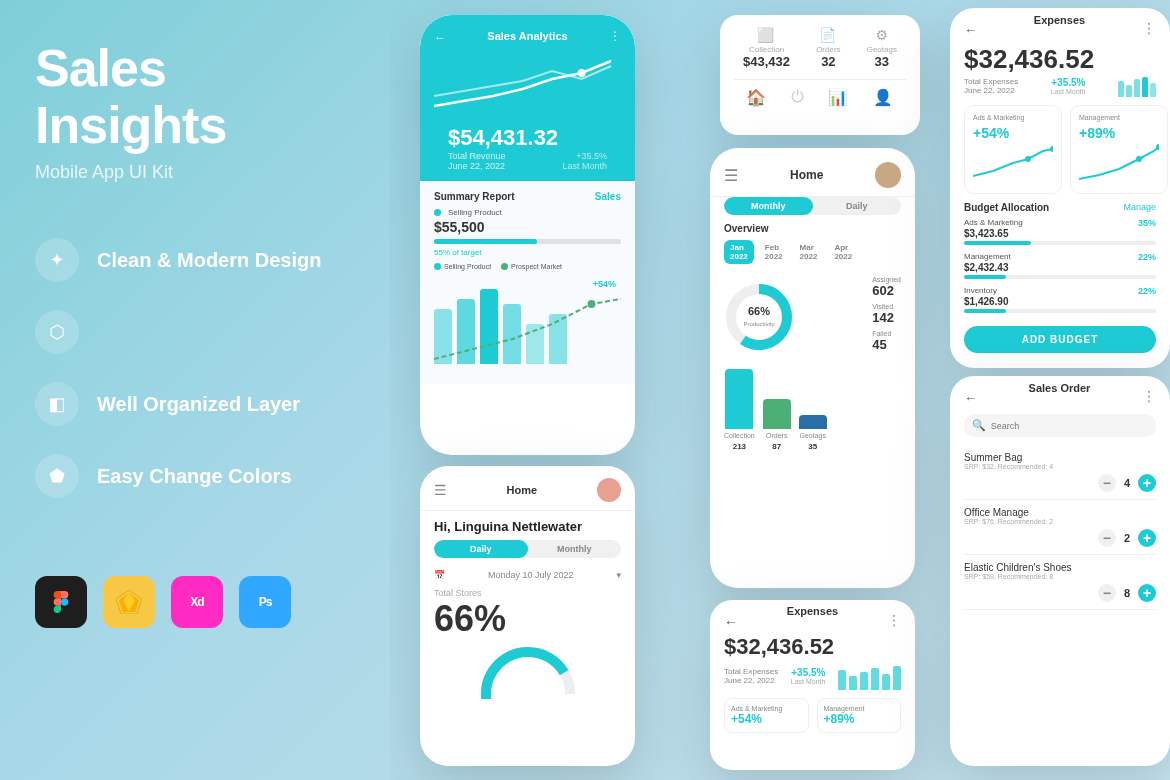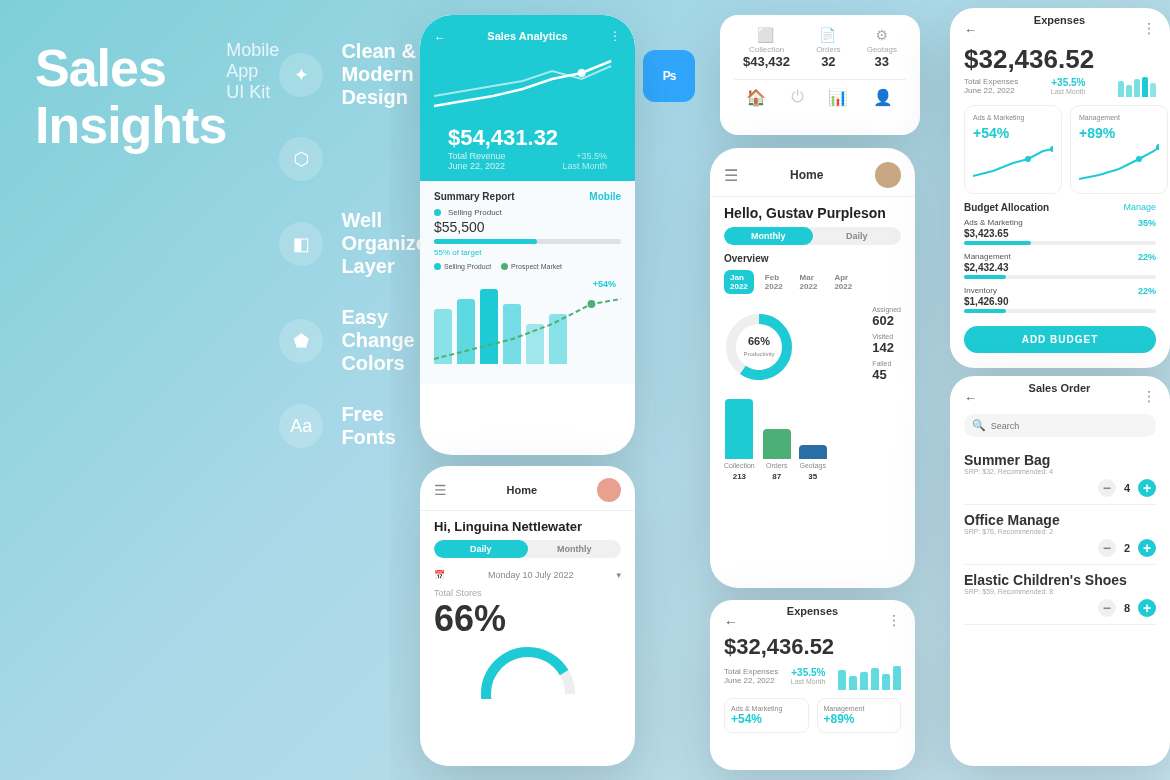--- a/index.html
+++ b/index.html
@@ -13,21 +13,21 @@
     }
 
     
     .left-panel {
       position: absolute;
       left: 0; top: 0;
       width: 380px;
       height: 780px;
       padding: 40px 35px;
       display: flex;
-      flex-direction: row;
+      flex-direction: column;
       justify-content: flex-start;
     }
     .main-title {
       font-size: 52px;
       font-weight: 800;
       color: #fff;
       line-height: 1.1;
       margin-bottom: 8px;
       letter-spacing: -1px;
     }
@@ -150,21 +150,21 @@
       display: flex;
       justify-content: space-between;
       font-size: 10px;
       font-weight: 600;
       color: #333;
       margin-bottom: 6px;
     }
     .phone-main .summary-header span:last-child { color: #1ecad3; }
     .selling-dot { width: 7px; height: 7px; border-radius: 50%; background: #1ecad3; display: inline-block; margin-right: 3px; }
     .selling-label { font-size: 8px; color: #555; }
-    .selling-amount { font-size: 14px; font-weight: 400; color: #333; }
+    .selling-amount { font-size: 14px; font-weight: 700; color: #333; }
     .progress-bar-wrap { height: 5px; background: #e0e0e0; border-radius: 3px; margin: 4px 0; }
     .progress-bar-fill { height: 5px; background: #1ecad3; border-radius: 3px; width: 55%; }
     .progress-text { font-size: 8px; color: #1ecad3; }
 
     
     .phone-stats {
       right: 250px;
       top: 15px;
       width: 200px;
       height: 120px;
@@ -333,21 +333,21 @@
       background: #f5f5f5;
       border-radius: 10px;
       padding: 5px 8px;
       margin: 10px 0 8px;
       gap: 5px;
     }
     .so-search input {
       border: none; background: transparent; font-size: 9px; color: #888; outline: none; width: 100%;
     }
     .so-item { border-bottom: 1px solid #f0f0f0; padding: 7px 0; }
-    .so-item-name { font-size: 14px; font-weight: 700; color: #333; }
+    .so-item-name { font-size: 10px; font-weight: 400; color: #333; }
     .so-item-sub { font-size: 7px; color: #aaa; margin-bottom: 4px; }
     .so-qty-row { display: flex; justify-content: flex-end; align-items: center; gap: 8px; }
     .so-qty-btn {
       width: 18px; height: 18px; border-radius: 50%;
       display: flex; align-items: center; justify-content: center;
       font-size: 14px; font-weight: 700;
       cursor: pointer; border: none;
     }
     .so-qty-minus { background: #f0f0f0; color: #888; }
     .so-qty-plus { background: #1ecad3; color: #fff; }
@@ -371,24 +371,20 @@
     <li class="feature-item">
       <div class="feature-icon">⬡</div>
     </li>
     <li class="feature-item">
       <div class="feature-icon">◧</div>
       <span class="feature-label">Well Organized Layer</span>
     </li>
     <li class="feature-item">
       <div class="feature-icon">⬟</div>
       <span class="feature-label">Easy Change Colors</span>
-    </li>
-    <li class="feature-item">
-      <div class="feature-icon">Aa</div>
-      <span class="feature-label">Free Fonts</span>
     </li>
   </ul>
 
   <div class="tool-icons">
     <div class="tool-icon tool-figma">
       <svg width="22" height="22" viewBox="0 0 38 57">
           <path d="M19 28.5a9.5 9.5 0 1 1 19 0 9.5 9.5 0 0 1-19 0z" fill="#1ABCFE"></path>
           <path d="M0 47.5A9.5 9.5 0 0 1 9.5 38H19v9.5a9.5 9.5 0 0 1-19 0z" fill="#0ACF83"></path>
           <path d="M19 0v19h9.5a9.5 9.5 0 0 0 0-19H19z" fill="#FF7262"></path>
           <path d="M0 9.5A9.5 9.5 0 0 0 9.5 19H19V0H9.5A9.5 9.5 0 0 0 0 9.5z" fill="#F24E1E"></path>
@@ -432,21 +428,21 @@
           <div style="text-align:right;">
             <div class="revenue-change">+35.5%</div>
             <div class="revenue-change">Last Month</div>
           </div>
         </div>
       </div>
     </div>
     <div class="summary-section">
       <div class="summary-header">
         <span>Summary Report</span>
-        <span>Mobile</span>
+        <span>Sales</span>
       </div>
       <div style="display:flex;align-items:center;gap:4px;margin-bottom:2px;">
         <span class="selling-dot"></span>
         <span class="selling-label">Selling Product</span>
       </div>
       <div class="selling-amount">$55,500</div>
       <div class="progress-bar-wrap">
         <div class="progress-bar-fill"></div>
       </div>
       <div class="progress-text">55% of target</div>
@@ -507,21 +503,20 @@
       <span class="inactive">👤</span>
     </div>
   </div>
 
   <div class="phone phone-home">
     <div class="home-header">
       <span style="font-size:16px;color:#888;">☰</span>
       <span class="home-title">Home</span>
       <div class="avatar-circle"></div>
     </div>
-    <div class="hello-text">Hello, Gustav Purpleson</div>
     <div class="tab-toggle">
       <div class="tab-opt active">Monthly</div>
       <div class="tab-opt">Daily</div>
     </div>
     <div class="overview-label">Overview</div>
     <div class="month-tabs">
       <div class="month-tab active">Jan<br>2022</div>
       <div class="month-tab">Feb<br>2022</div>
       <div class="month-tab">Mar<br>2022</div>
       <div class="month-tab">Apr<br>2022</div>

